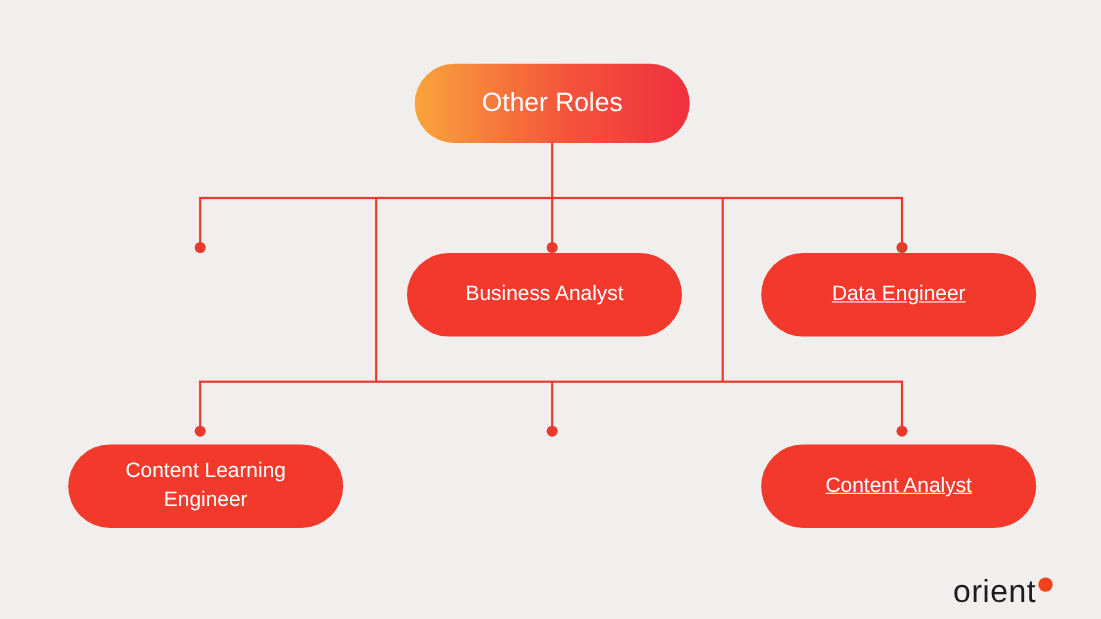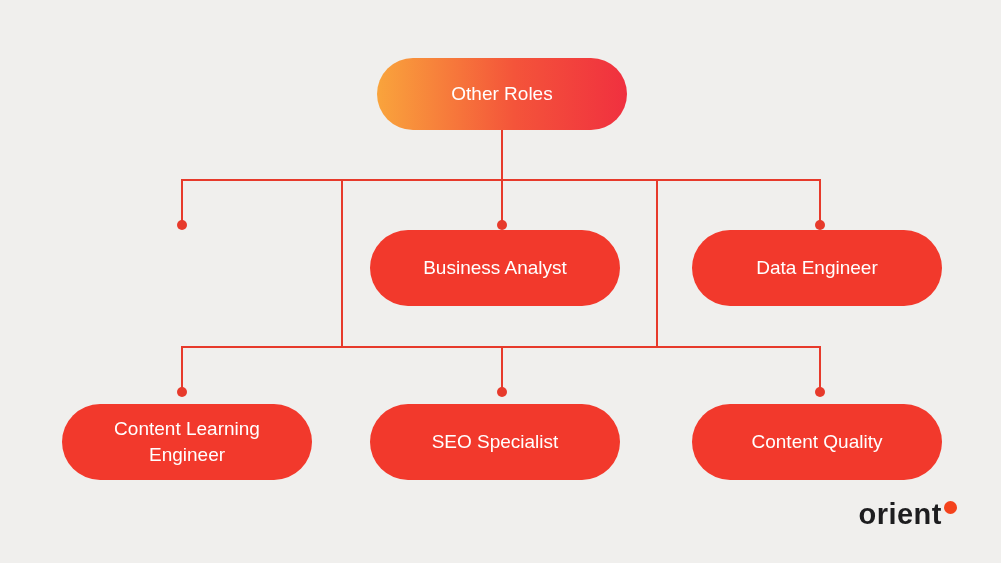--- a/index.html
+++ b/index.html
@@ -27,55 +27,55 @@
     line-height: 1.35;
     box-sizing: border-box;
     padding: 0 18px;
   }
   .root {
     left: 377px;
     top: 58px;
     width: 250px;
     height: 72px;
     background: linear-gradient(90deg, #f9a43c 0%, #f4543a 55%, #f0303f 100%);
-    font-size: 19px;
+    font-size: 24px;
   }
   .pill {
     width: 250px;
     height: 76px;
     background: #f2392c;
     font-size: 19px;
   }
   .pill.r1 { top: 230px; }
   .pill.r2 { top: 404px; }
   .pill.c1 { left: 62px; }
   .pill.c2 { left: 370px; }
-  .pill.c3 { left: 692px; }
+  .pill.c3 { left: 692px; text-decoration: underline; }
   .line {
     position: absolute;
     background: #e73a2b;
   }
   .vline { width: 2px; }
   .hline { height: 2px; }
   .cdot {
     position: absolute;
     width: 10px;
     height: 10px;
     border-radius: 50%;
     background: #e73a2b;
   }
   .brand {
     position: absolute;
     right: 44px;
-    bottom: 32px;
+    bottom: 8px;
     display: flex;
     align-items: flex-start;
     color: #1d1d1f;
     font-size: 29px;
-    font-weight: 700;
+    font-weight: 400;
     letter-spacing: 0.5px;
   }
   .brand .brand-dot {
     display: inline-block;
     width: 13px;
     height: 13px;
     border-radius: 50%;
     background: #f4421c;
     margin-left: 2px;
     margin-top: 3px;
@@ -115,25 +115,22 @@
   <div class="node pill r1 c2">
     <span>Business Analyst</span>
   </div>
   <div class="node pill r1 c3">
     <span>Data Engineer</span>
   </div>
 
   <div class="node pill r2 c1">
     <span>Content Learning Engineer</span>
   </div>
-  <div class="node pill r2 c2">
-    <span>SEO Specialist</span>
-  </div>
   <div class="node pill r2 c3">
-    <span>Content Quality</span>
+    <span>Content Analyst</span>
   </div>
 
   <div class="brand">
     <span>orient</span>
     <span class="brand-dot"></span>
   </div>
 
 </div>
 
 </body></html>

